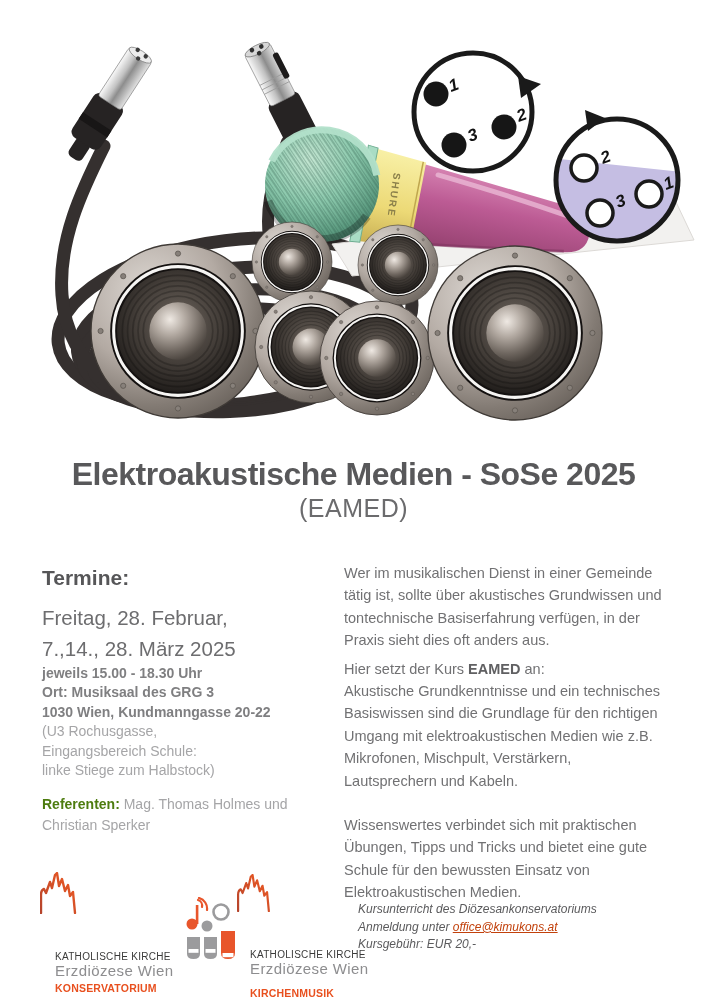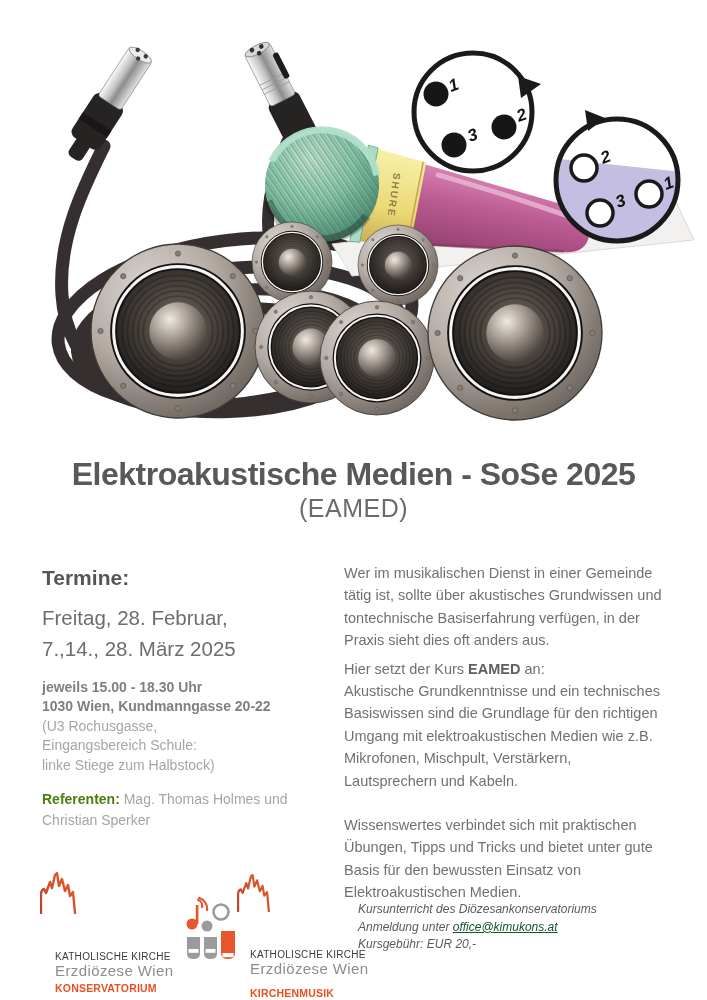--- a/index.html
+++ b/index.html
@@ -10,21 +10,21 @@
   
   .title{left:0;top:456px;width:707px;text-align:center;font-size:32px;font-weight:700;
          color:#58585a;letter-spacing:-0.5px;}
   .subtitle{left:0;top:494px;width:707px;text-align:center;font-size:25px;font-weight:400;
             color:#6b6b6d;letter-spacing:0.5px;}
 
   
   .lcol{left:42px;top:566px;width:305px;}
   .termine{font-size:21px;font-weight:700;color:#565658;margin:0 0 12px 0;}
   .dateline{font-size:20.5px;color:#6d6d6f;line-height:31px;}
-  .sched{margin-top:14px;}
+  .sched{}
   .schedline{font-size:14px;font-weight:700;color:#7f7f81;line-height:19.4px;}
   .noteline{font-size:14px;font-weight:400;color:#a5a5a7;line-height:19.4px;}
   .refs{margin-top:14px;width:250px;font-size:14px;line-height:21px;color:#a5a5a7;}
   .refs b{color:#4d7c0f;font-weight:700;}
 
   
   .rcol{left:344px;top:562px;width:318px;font-size:14.5px;line-height:22.4px;color:#717173;}
   .rcol p{margin:0 0 6px 0;}
   .rcol p+p{margin-top:0;}
   .rcol .p2b{font-weight:700;color:#606062;}
@@ -33,21 +33,21 @@
   .logo1{left:40px;top:872px;width:135px;height:100px;}
   .logo2{left:237px;top:874px;width:125px;height:90px;}
   .logo-spire{position:absolute;left:0;top:0;}
   .logo-text1{position:absolute;left:15px;top:38px;}
   .logo-text2{position:absolute;left:13px;top:34px;}
   .lg-black{font-size:10px;font-weight:400;color:#3a3a39;letter-spacing:0.3px;white-space:nowrap;margin-top:41px;}
   .lg-gray{font-size:15px;font-weight:400;color:#8d8d8f;letter-spacing:0.4px;white-space:nowrap;}
   .lg-orange{font-size:10.5px;font-weight:700;color:#e8501f;letter-spacing:0.2px;white-space:nowrap;line-height:12.5px;margin-top:47px;}
   .km-icon{left:183px;top:897px;}
   .finfo{left:358px;top:901px;font-size:12px;line-height:17.6px;color:#5a5a5c;font-style:italic;}
-  .finfo a{color:#14532d;text-decoration:underline;cursor:pointer;}
+  .finfo a{color:#c2410c;text-decoration:underline;cursor:pointer;}
 </style>
 </head>
 <body>
 
 <div class="page">
 
   <svg class="abs" style="left:0;top:0" width="707" height="452" viewBox="0 0 707 452">
     <defs>
       <linearGradient id="silverG" x1="0" y1="0" x2="1" y2="0">
         <stop offset="0" stop-color="#fafafa"></stop>
@@ -212,33 +212,34 @@
 
   <div class="abs title">Elektroakustische Medien - SoSe 2025</div>
   <div class="abs subtitle">(EAMED)</div>
 
   <div class="abs lcol">
     <div class="termine">Termine:</div>
     <div class="dateline">Freitag, 28. Februar,</div>
     <div class="dateline">7.,14., 28. März 2025</div>
     <div class="sched">
       <div class="schedline">jeweils 15.00 - 18.30 Uhr</div>
+      <div class="schedline">Ort: Musiksaal des GRG 3</div>
       <div class="schedline">1030 Wien, Kundmanngasse 20-22</div>
       <div class="noteline">(U3 Rochusgasse,</div>
       <div class="noteline">Eingangsbereich Schule:</div>
       <div class="noteline">linke Stiege zum Halbstock)</div>
     </div>
     <div class="refs"><b>Referenten:</b><span> Mag. Thomas Holmes und Christian Sperker</span></div>
   </div>
 
   <div class="abs rcol">
     <p>Wer im musikalischen Dienst in einer Gemeinde tätig ist, sollte über akustisches Grundwissen und tontechnische Basiserfahrung verfügen, in der Praxis sieht dies oft anders aus.</p>
     <p><span>Hier setzt der Kurs </span><span class="p2b">EAMED</span><span> an:</span><br>
       <span>Akustische Grundkenntnisse und ein technisches Basiswissen sind die Grundlage für den richtigen Umgang mit elektroakustischen Medien wie z.B. Mikrofonen, Mischpult, Verstärkern, Lautsprechern und Kabeln.</span></p>
-    <p style="margin-top:22px">Wissenswertes verbindet sich mit praktischen Übungen, Tipps und Tricks und bietet unter gute Basis für den bewussten Einsatz von Elektroakustischen Medien.</p>
+    <p style="margin-top:22px">Wissenswertes verbindet sich mit praktischen Übungen, Tipps und Tricks und bietet eine gute Schule für den bewussten Einsatz von Elektroakustischen Medien.</p>
   </div>
 
   <div class="abs logo1">
     <svg class="logo-spire" width="46" height="42" viewBox="0 0 46 42">
       <path d="M1,41 L1,23 Q1,18 4,17 L6,21 L10,10 L12,16 L15,3 L17,1 L19,14 L22,7 L25,19 L28,13 L30,24 L33,20 L35,41" fill="none" stroke="url(#spire1)" stroke-width="2.4" stroke-linejoin="round" stroke-linecap="round"></path>
       <defs>
           <linearGradient id="spire1" x1="0" y1="1" x2="1" y2="0">
         <stop offset="0" stop-color="#b5442c"></stop>
             <stop offset="1" stop-color="#f05a22"></stop>
           </linearGradient>

